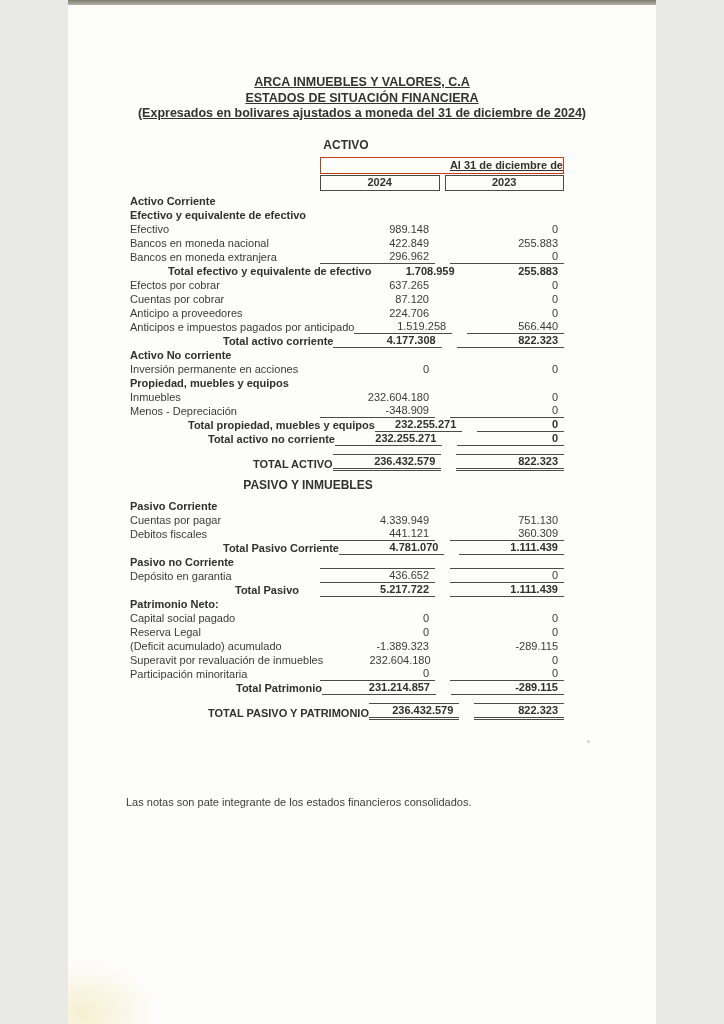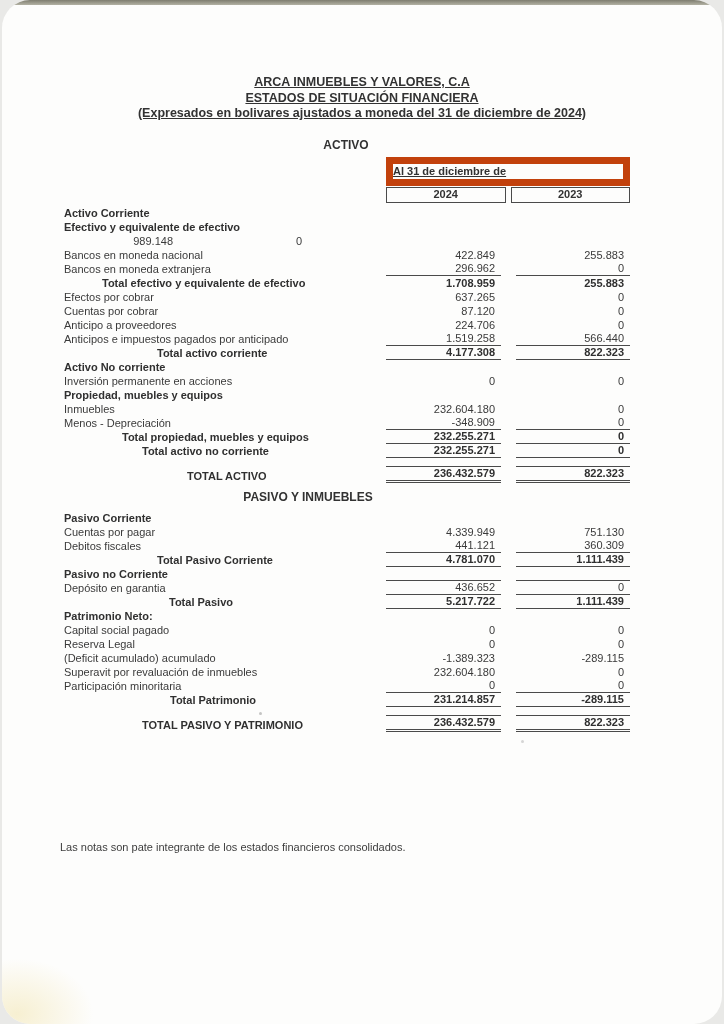--- a/index.html
+++ b/index.html
@@ -1,19 +1,19 @@
 <!DOCTYPE html>
 <html><head>
 <meta charset="utf-8">
 <style>
   html,body{margin:0;padding:0;background:#e9e9e7;}
   .page{
-    position:relative; width:720px; height:1024px; margin:0 auto;
+    position:relative; width:588px; height:1024px; margin:0 auto;
     background:#fdfdfc; overflow:hidden;
-    font-family:"Liberation Sans", sans-serif; color:#3a3a3a;border-radius:28px;
+    font-family:"Liberation Sans", sans-serif; color:#3a3a3a;
   }
   .scan-top-strip{
     position:absolute; top:0; left:0; right:0; height:5px;
     background:linear-gradient(#7e7d6f,#b3b2a4); 
   }
   .scan-blotch{
     position:absolute; left:-18px; bottom:-14px; width:110px; height:80px;
     background:radial-gradient(ellipse at 30% 70%, rgba(246,238,205,0.9), rgba(246,238,205,0) 70%);
   }
   .speck{position:absolute; width:3px; height:3px; border-radius:50%; background:rgba(110,110,110,0.40);}
@@ -24,36 +24,36 @@
   .title-block .tline{text-decoration:underline;}
 
   .section-heading{position:relative; text-align:center; font-size:12px; font-weight:bold; color:#323232;}
   .section-heading span{}
   .heading-activo{left:-16px; margin-top:16px;}
   .heading-pasivo{left:-54px; margin-top:7px; margin-bottom:7px;}
 
   .fin-table{padding:0 92px 0 62px;}
 
   .colbox{width:244px; margin-left:auto; margin-top:5px; margin-bottom:3px; font-size:11px; font-weight:bold; color:#323232;}
-  .colbox-top{border:7px solid #c2410c; height:15px; line-height:15px; text-align:left;}
+  .colbox-top{border:1px solid #c2410c; height:15px; line-height:15px; text-align:right;}
   .colbox-top span{text-decoration:underline;}
   .colbox-years{display:flex; gap:5px; margin-top:1px;}
   .colbox-year{flex:1; border:1px solid #4a4a4a; height:14px; line-height:13px; text-align:center;}
 
   .row{display:flex; align-items:flex-end; height:14px; font-size:11px; line-height:13px;}
   .row.bold{font-weight:bold; color:#303030;}
   .row.gap{margin-top:8px; height:17px;}
   .lbl{flex:1; white-space:nowrap;}
   .val{width:115px; text-align:right; padding-right:6px; box-sizing:border-box;}
   .val.v2{width:114px; margin-left:15px;}
   .val.u{border-bottom:1px solid #4a4a4a;}
   .val.utop{border-top:1px solid #4a4a4a;}
   .val.dbl{border-bottom:3px double #4a4a4a;}
 
-  .footnote{position:absolute; left:58px; top:841px; font-size:11px; color:#3d3d3d;}
+  .footnote{position:absolute; left:58px; top:796px; font-size:11px; color:#3d3d3d;}
 </style>
 </head>
 <body>
 
 <div class="page">
   <div class="scan-top-strip"></div>
   <div class="scan-blotch"></div>
   <div class="speck s1"></div>
   <div class="speck s2"></div>
 
@@ -82,20 +82,21 @@
     <span class="lbl">Activo Corriente</span>
     <span class="val v1"></span>
     <span class="val v2"></span>
   </div>
         <div class="row bold">
     <span class="lbl">Efectivo y equivalente de efectivo</span>
     <span class="val v1"></span>
     <span class="val v2"></span>
   </div>
         <div class="row">
+    <span class="lbl">Efectivo</span>
     <span class="val v1">989.148</span>
     <span class="val v2">0</span>
   </div>
         <div class="row">
     <span class="lbl">Bancos en moneda nacional</span>
     <span class="val v1">422.849</span>
     <span class="val v2">255.883</span>
   </div>
         <div class="row">
     <span class="lbl">Bancos en moneda extranjera</span>

